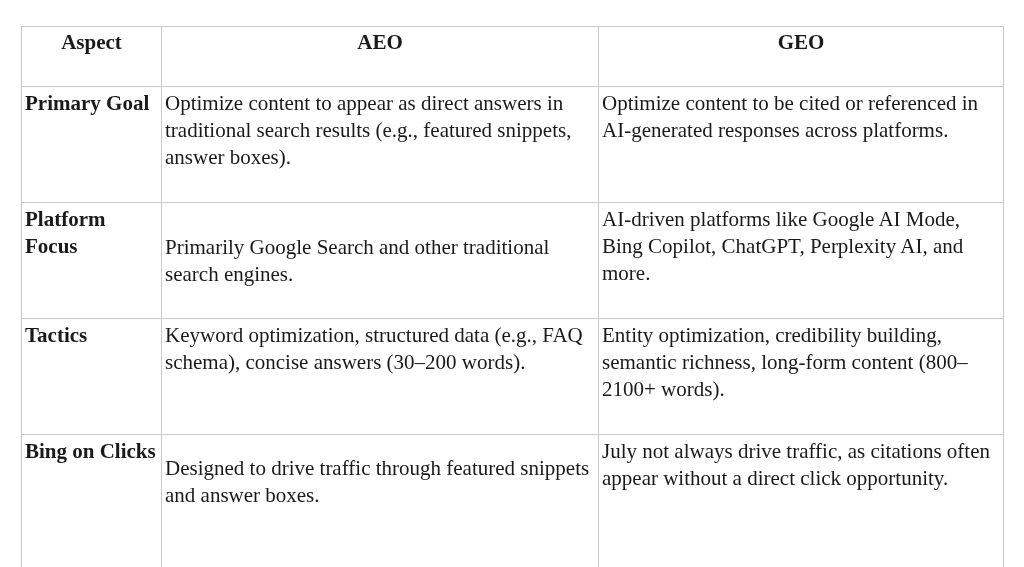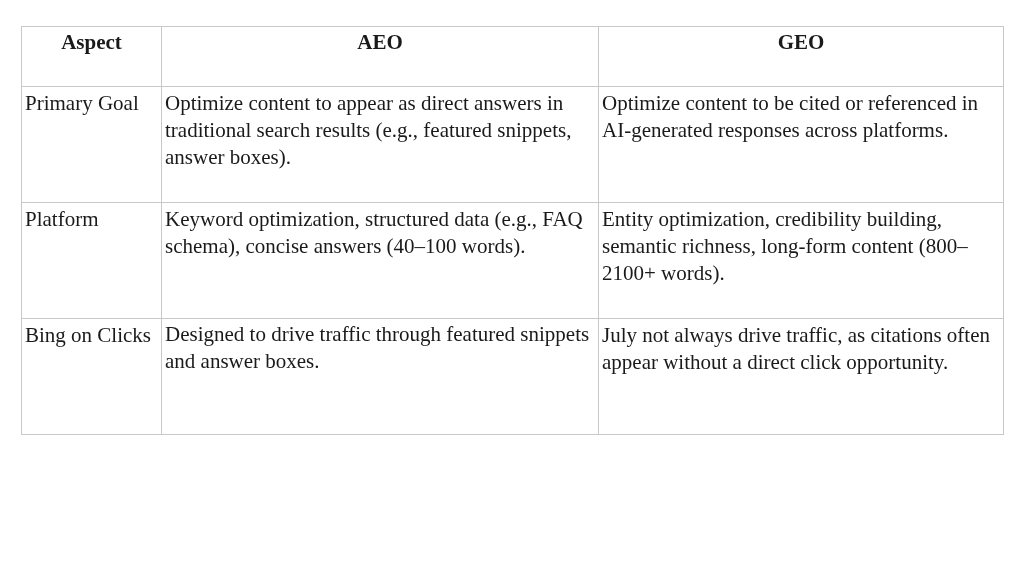--- a/index.html
+++ b/index.html
@@ -5,21 +5,21 @@
   html, body { margin: 0; padding: 0; background: #ffffff; }
   body { width: 1024px; height: 567px; position: relative; overflow: hidden;
          font-family: "Liberation Serif", serif; color: #1a1a1a; }
   table.cmp { position: absolute; left: 21px; top: 26px; width: 982px;
               border-collapse: collapse; table-layout: fixed; border-radius: 14px; }
   table.cmp td, table.cmp th { border: 1px solid #c8c8c8; vertical-align: top;
               font-size: 21px; line-height: 27px; padding: 3px 3px; }
   col.c1 { width: 140px; } col.c2 { width: 437px; } col.c3 { width: 405px; }
   tr.hdr th { height: 54px; font-weight: bold; text-align: center; padding-top: 2px; }
   tr.row td { height: 109px; }
-  td.aspect { font-weight: normal; vertical-align: middle; padding-left: 4px; }
+  td.aspect { font-weight: bold; vertical-align: middle; padding-left: 4px; }
 </style>
 </head>
 <body>
 
 <table class="cmp">
   <colgroup>
       <col class="c1">
       <col class="c2">
       <col class="c3">
     </colgroup>
@@ -28,23 +28,28 @@
     <th>Aspect</th>
     <th>AEO</th>
     <th>GEO</th>
   </tr>
   <tr class="row">
     <td class="aspect">Primary Goal</td>
     <td>Optimize content to appear as direct answers in traditional search results (e.g., featured snippets, answer boxes).</td>
     <td>Optimize content to be cited or referenced in AI-generated responses across platforms.</td>
   </tr>
   <tr class="row">
-    <td class="aspect">Platform</td>
-    <td>Keyword optimization, structured data (e.g., FAQ schema), concise answers (40–100 words).</td>
+    <td class="aspect">Platform Focus</td>
+    <td style="vertical-align:middle">Primarily Google Search and other traditional search engines.</td>
+    <td>AI-driven platforms like Google AI Mode, Bing Copilot, ChatGPT, Perplexity AI, and more.</td>
+  </tr>
+  <tr class="row">
+    <td class="aspect">Tactics</td>
+    <td>Keyword optimization, structured data (e.g., FAQ schema), concise answers (30–200 words).</td>
     <td>Entity optimization, credibility building, semantic richness, long-form content (800–2100+ words).</td>
   </tr>
   <tr class="row">
     <td class="aspect">Bing on Clicks</td>
-    <td style="padding-top:2px">Designed to drive traffic through featured snippets and answer boxes.</td>
+    <td style="padding-top:20px">Designed to drive traffic through featured snippets and answer boxes.</td>
     <td>July not always drive traffic, as citations often appear without a direct click opportunity.</td>
   </tr>
 </tbody>
   </table>
 
 </body></html>

